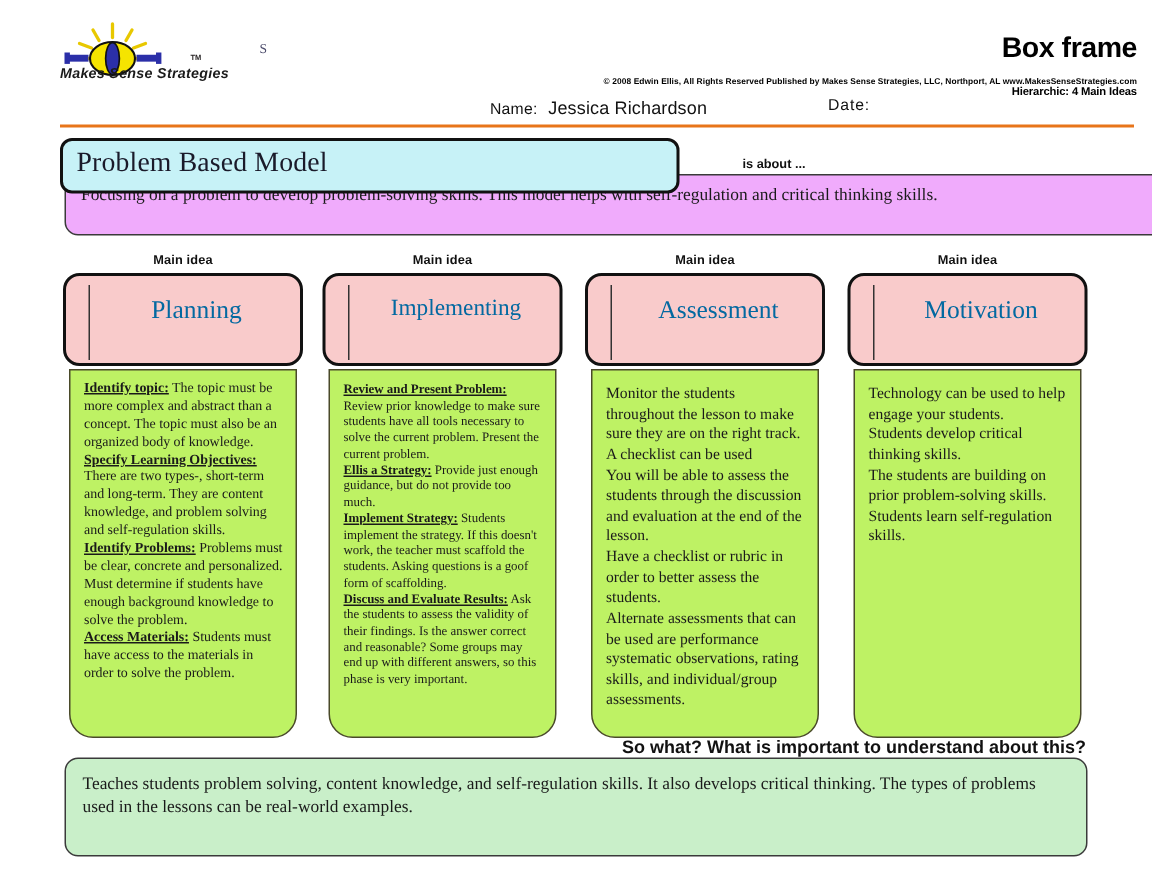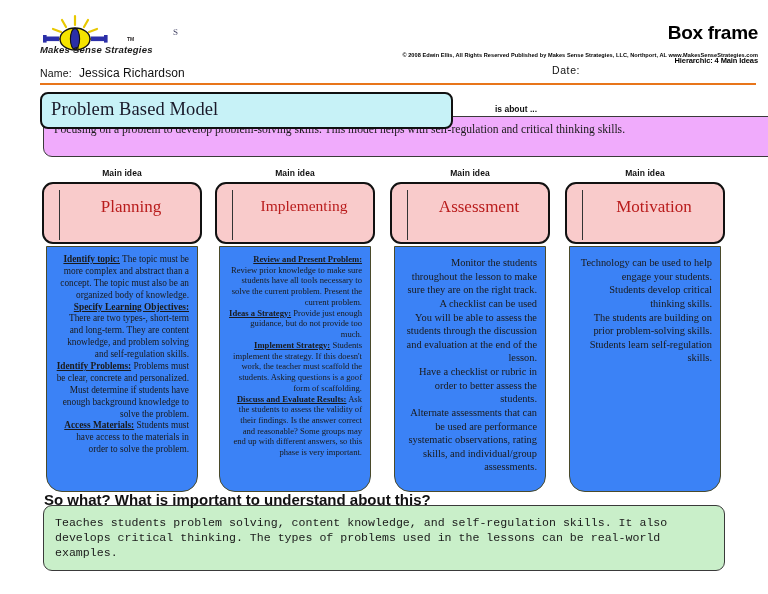--- a/index.html
+++ b/index.html
@@ -92,20 +92,21 @@
     white-space: nowrap;
     letter-spacing: 0.05px;
   }
 
   .name-row {
     position: absolute;
     left: 40px;
     top: 63px;
     right: 10px;
     height: 18px;
+    text-align: center;
   }
   .name-label, .date-label {
     font-family: "Liberation Sans", sans-serif;
     font-size: 10.5px;
     font-weight: normal;
     color: #111;
     letter-spacing: 0.2px;
   }
   .name-value {
     font-family: "Liberation Sans", sans-serif;
@@ -247,36 +248,35 @@
     background: #333;
   }
   .head-text {
     position: absolute;
     left: 22px;
     right: 4px;
     top: 13px;
     text-align: center;
     font-family: "Liberation Serif", serif;
     font-size: 17px;
-    color: #b91c1c;
+    color: #0369a1;
   }
   .head-text.small { font-size: 15.5px; }
 
   .body-box {
     position: absolute;
     top: 78px;
     left: 4px;
     width: 152px;
     height: 246px;
-    background: #3b82f6;
+    background: #bef264;
     border: 1.1px solid #4a4a2a;
     border-radius: 0 0 16px 16px;
     box-sizing: border-box;
     overflow: hidden;
-    text-align: right;
   }
   .body-inner {
     padding: 7px 8px 4px 9px;
     color: #1a1a1a;
   }
   .para {
     margin: 0;
     font-family: "Liberation Serif", serif;
   }
   .para .lead {
@@ -301,32 +301,32 @@
     background: #C9EFC9;
     border: 1.2px solid #3a3a3a;
     border-radius: 9px;
     box-sizing: border-box;
   }
   .sowhat-q {
     position: absolute;
     top: -15px;
     left: 0;
     width: 100%;
-    text-align: left;
-    font-family: "Liberation Sans", sans-serif;
-    font-size: 15px;
+    text-align: right;
+    font-family: "Liberation Sans", sans-serif;
+    font-size: 12px;
     font-weight: bold;
     color: #111;
   }
   .sowhat-text {
     position: absolute;
     left: 11px;
     right: 26px;
     top: 9px;
-    font-family: Liberation Mono, monospace;
+    font-family: Liberation Serif, serif;
     font-size: 11.6px;
     line-height: 1.3;
     color: #1a1a1a;
   }
 </style>
 </head>
 <body>
 
 <div class="header">
 
@@ -397,21 +397,21 @@
 
   <div class="col col-1">
     <div class="mainidea-label">Main idea</div>
     <div class="head-box">
       <div class="head-tick"></div>
       <div class="head-text small">Implementing</div>
     </div>
     <div class="body-box">
       <div class="body-inner">
         <p class="para"><span class="lead">Review and Present Problem:</span><span> Review prior knowledge to make sure students have all tools necessary to solve the current problem. Present the current problem.</span></p>
-        <p class="para"><span class="lead">Ideas a Strategy:</span><span> Provide just enough guidance, but do not provide too much.</span></p>
+        <p class="para"><span class="lead">Ellis a Strategy:</span><span> Provide just enough guidance, but do not provide too much.</span></p>
         <p class="para"><span class="lead">Implement Strategy:</span><span> Students implement the strategy. If this doesn't work, the teacher must scaffold the students. Asking questions is a goof form of scaffolding.</span></p>
         <p class="para"><span class="lead">Discuss and Evaluate Results:</span><span> Ask the students to assess the validity of their findings. Is the answer correct and reasonable?  Some groups may end up with different answers, so this phase is very important.</span></p>
       </div>
     </div>
   </div>
 
   <div class="col col-2">
     <div class="mainidea-label">Main idea</div>
     <div class="head-box">
       <div class="head-tick"></div>

